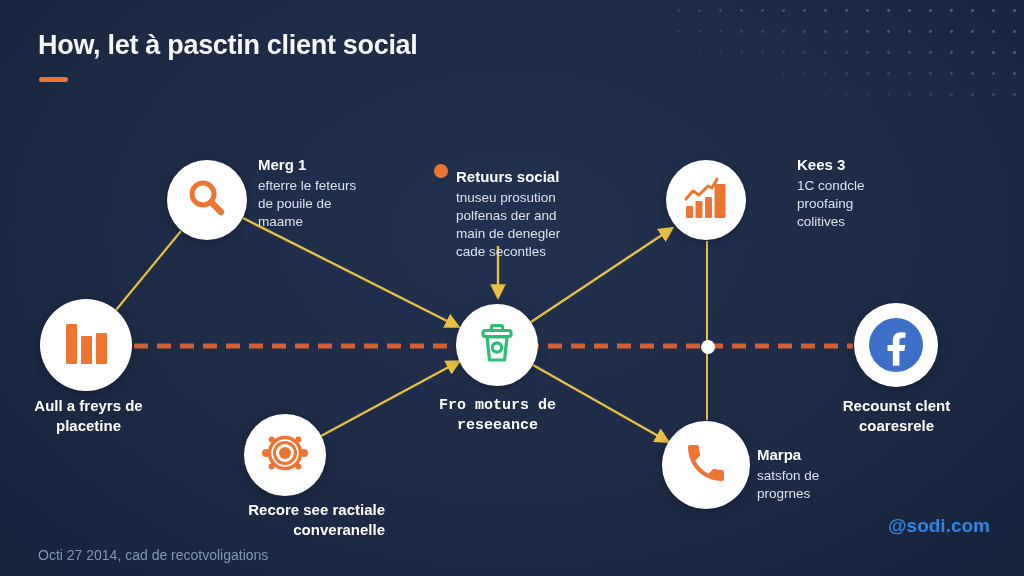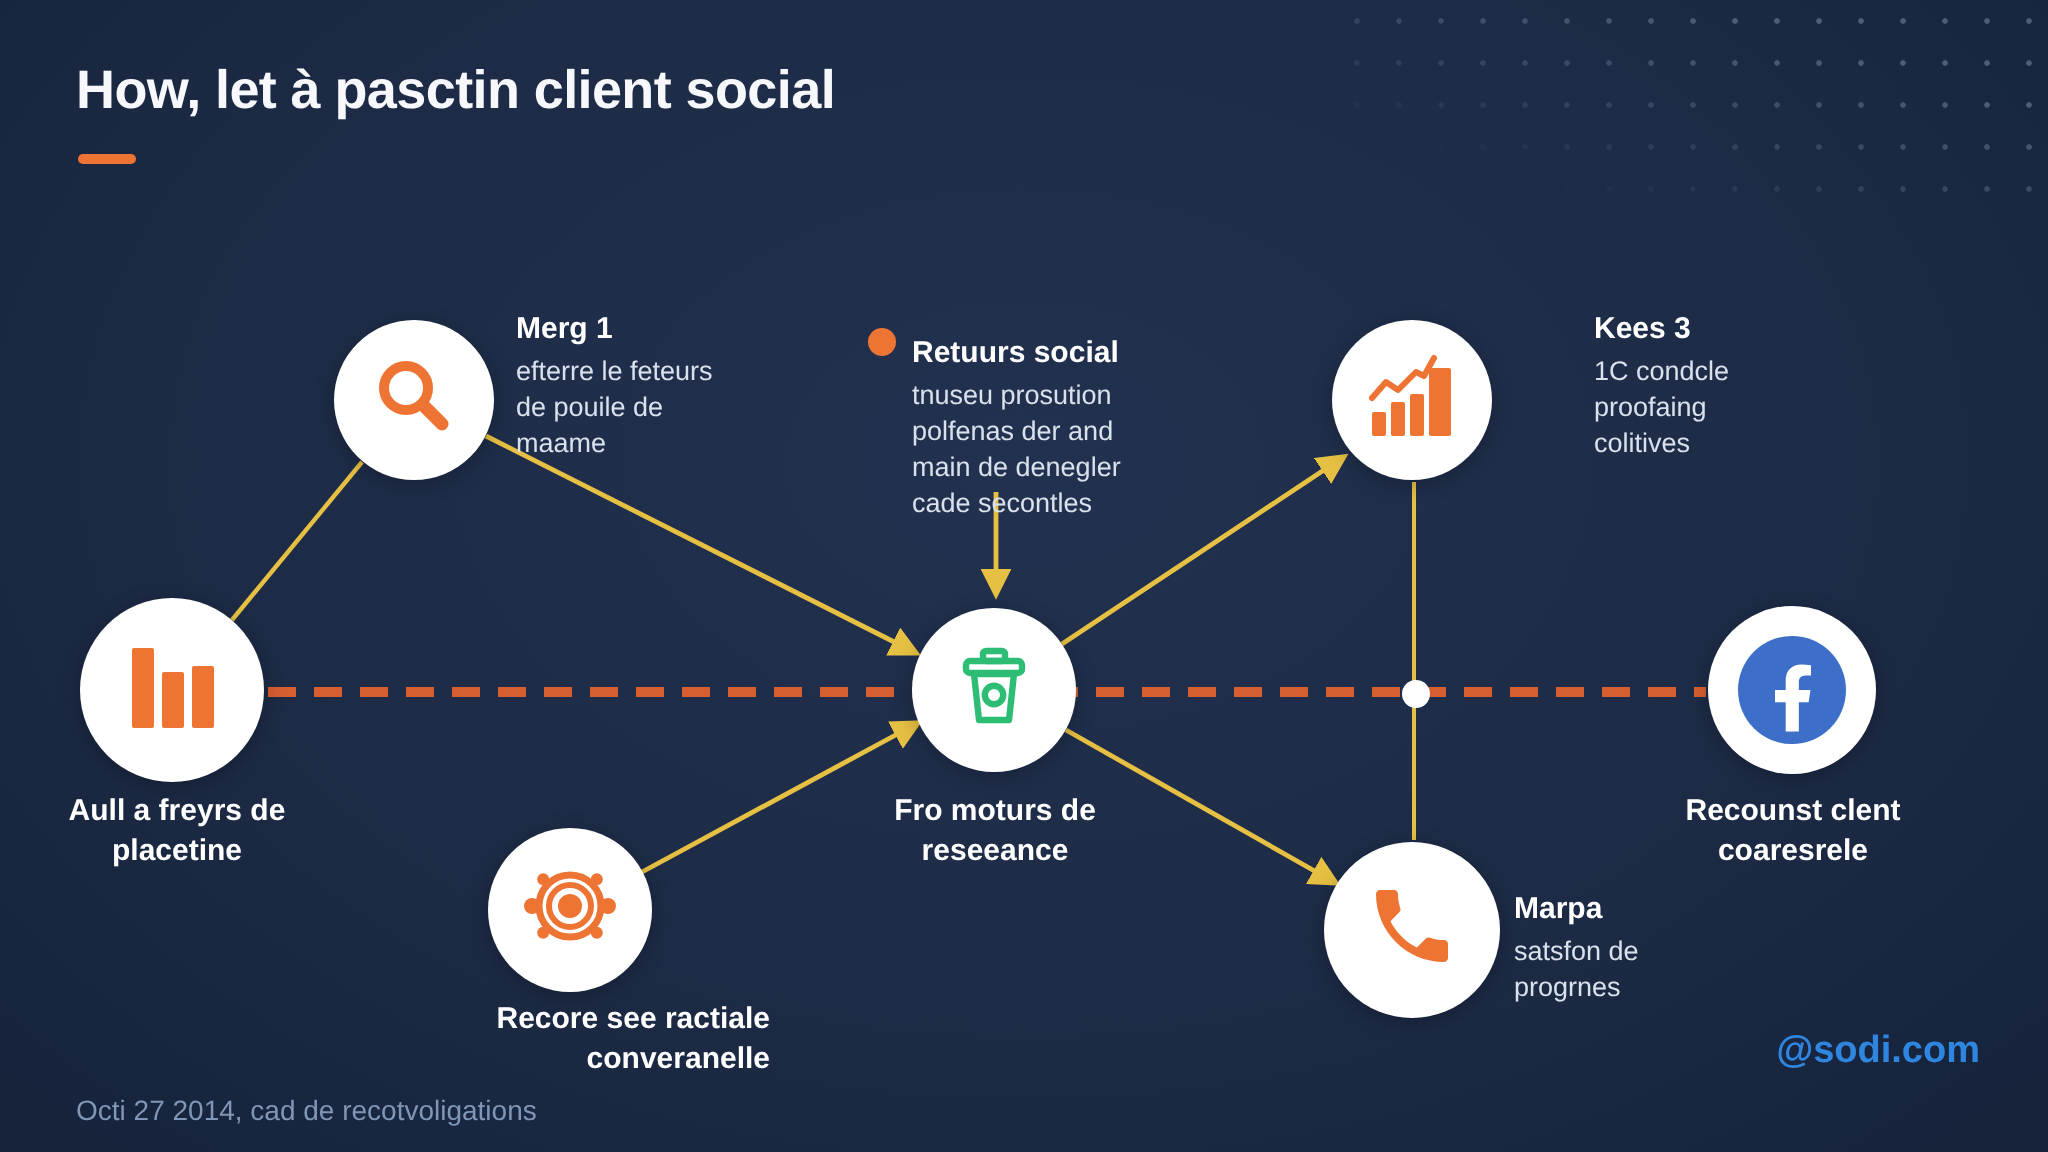--- a/index.html
+++ b/index.html
@@ -60,21 +60,21 @@
   .step3{left:797px;top:156px;}
   .step-bullet{
     position:absolute;left:434px;top:164px;width:14px;height:14px;border-radius:50%;
     background:var(--accent-orange);z-index:3;
   }
   .caption{
     position:absolute;z-index:3;text-align:center;color:#fff;
     font-size:15px;font-weight:700;line-height:20px;
   }
   .caption-analytics{left:-4px;top:396px;width:185px;}
-  .caption-research{left:405px;top:396px;width:185px;}
+  .caption-research{left:405px;top:396px;width:185px;font-family:Liberation Mono, monospace;}
   .caption-process{left:185px;top:500px;width:200px;text-align:right;}
   .caption-facebook{left:804px;top:396px;width:185px;}
   .phone-block{left:757px;top:446px;}
   .footer-date{
     position:absolute;left:38px;top:547px;z-index:3;
     font-size:14px;color:var(--footer-text);
   }
   .footer-handle{
     position:absolute;right:34px;top:515px;z-index:3;
     font-size:19px;font-weight:700;color:var(--footer-link-blue);

